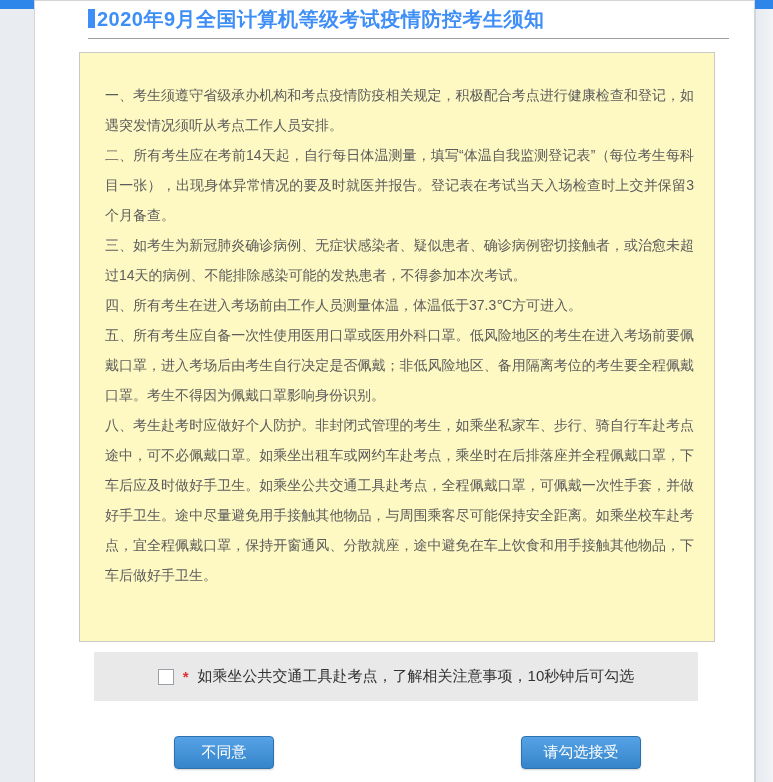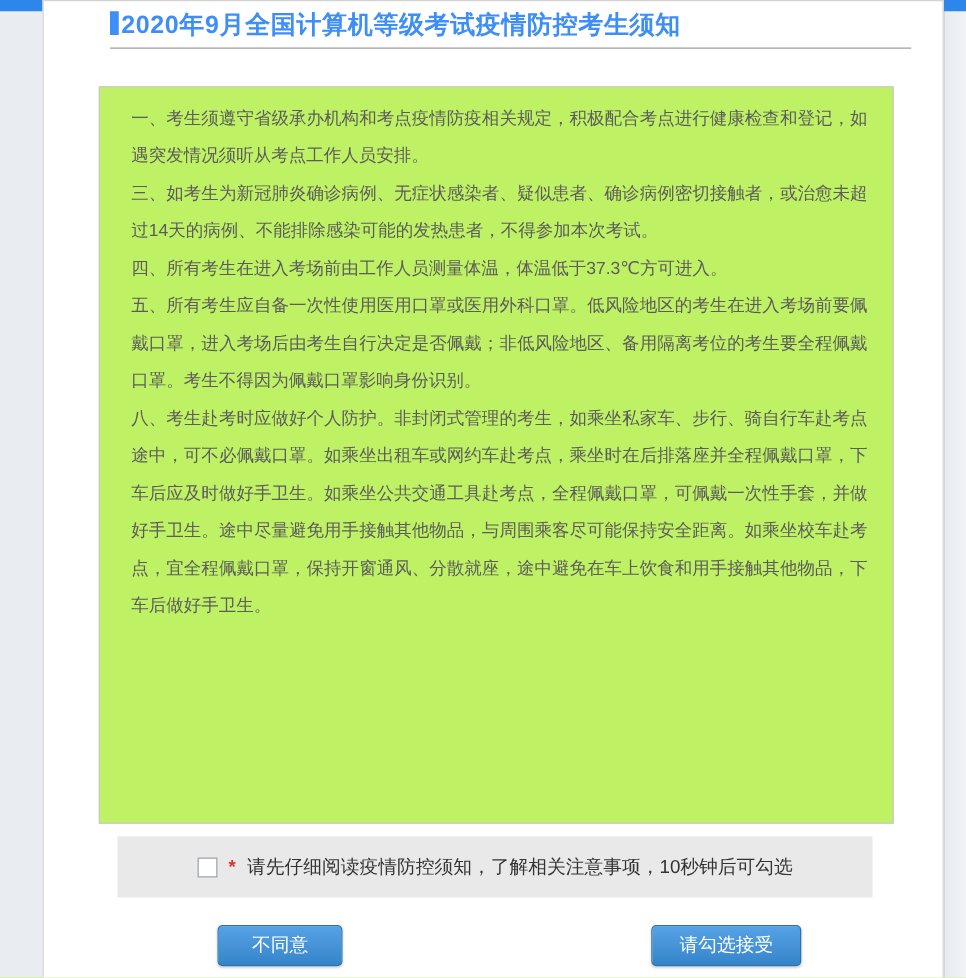--- a/index.html
+++ b/index.html
@@ -45,27 +45,27 @@
     font-weight: bold;
     color: #3e8ef7;
     letter-spacing: 0.5px;
   }
   .title-underline {
     margin: 7px 0 0 53px;
     width: 641px;
     border-top: 1px solid #9e9e9e;
   }
   .notice-box {
-    margin: 30px 0 0 44px;
+    margin: 13px 0 0 44px;
     width: 636px; height: 590px;
     border: 1px solid #c9c9c9;
     box-sizing: border-box;
-    padding: 9px 20px 0 25px;
+    padding: 27px 20px 0 25px;
     overflow: hidden;
-    background: #bef264;
+    background: #fef9c3;
   }
   .notice-box p {
     margin: 0;
     font-size: 14px;
     line-height: 30px;
     color: #5c5c5c;
     text-align: justify;
   }
   .consent-bar {
     margin: 10px 0 0 59px;
@@ -79,21 +79,21 @@
     -webkit-appearance: none; appearance: none;
     width: 16px; height: 16px;
     border: 1px solid #9aa0a6;
     background: #ffffff;
     margin: 0; cursor: pointer;
   }
   .required-star { color: #e03131; font-size: 15px; font-weight: bold; }
   .consent-text { font-size: 15px; color: #333333; }
   .actions { position: relative; height: 40px; margin-top: 19px; }
   .btn {
-    position: absolute; top: 3px;
+    position: absolute; top: 16px;
     height: 33px;
     padding: 0 18px;
     min-width: 96px;
     background: linear-gradient(#57a2e6, #3584ca);
     border: 1px solid #2a71ad;
     border-radius: 4px;
     color: #ffffff;
     font-size: 15px;
     font-family: inherit;
     cursor: pointer;
@@ -111,30 +111,31 @@
 
 <div class="card">
 
   <div class="title-row">
     <span class="title-accent"></span><h1 class="page-title">2020年9月全国计算机等级考试疫情防控考生须知</h1>
   </div>
   <div class="title-underline"></div>
 
   <div class="notice-box">
     <p>一、考生须遵守省级承办机构和考点疫情防疫相关规定，积极配合考点进行健康检查和登记，如遇突发情况须听从考点工作人员安排。</p>
+    <p>二、所有考生应在考前14天起，自行每日体温测量，填写“体温自我监测登记表”（每位考生每科目一张），出现身体异常情况的要及时就医并报告。登记表在考试当天入场检查时上交并保留3个月备查。</p>
     <p>三、如考生为新冠肺炎确诊病例、无症状感染者、疑似患者、确诊病例密切接触者，或治愈未超过14天的病例、不能排除感染可能的发热患者，不得参加本次考试。</p>
     <p>四、所有考生在进入考场前由工作人员测量体温，体温低于37.3℃方可进入。</p>
     <p>五、所有考生应自备一次性使用医用口罩或医用外科口罩。低风险地区的考生在进入考场前要佩戴口罩，进入考场后由考生自行决定是否佩戴；非低风险地区、备用隔离考位的考生要全程佩戴口罩。考生不得因为佩戴口罩影响身份识别。</p>
     <p>八、考生赴考时应做好个人防护。非封闭式管理的考生，如乘坐私家车、步行、骑自行车赴考点途中，可不必佩戴口罩。如乘坐出租车或网约车赴考点，乘坐时在后排落座并全程佩戴口罩，下车后应及时做好手卫生。如乘坐公共交通工具赴考点，全程佩戴口罩，可佩戴一次性手套，并做好手卫生。途中尽量避免用手接触其他物品，与周围乘客尽可能保持安全距离。如乘坐校车赴考点，宜全程佩戴口罩，保持开窗通风、分散就座，途中避免在车上饮食和用手接触其他物品，下车后做好手卫生。</p>
   </div>
 
   <div class="consent-bar">
     <input type="checkbox" class="consent-checkbox" style="">
     <span class="required-star">*</span>
-    <span class="consent-text">请先仔细阅读疫情防控须知，了解相关注意事项，10秒钟后可勾选</span>
+    <span class="consent-text">如乘坐公共交通工具赴考点，了解相关注意事项，10秒钟后可勾选</span>
   </div>
 
   <div class="actions">
     <button class="btn btn-disagree">不同意</button>
     <button class="btn btn-accept">请勾选接受</button>
   </div>
 
 </div>
 
 </body></html>

